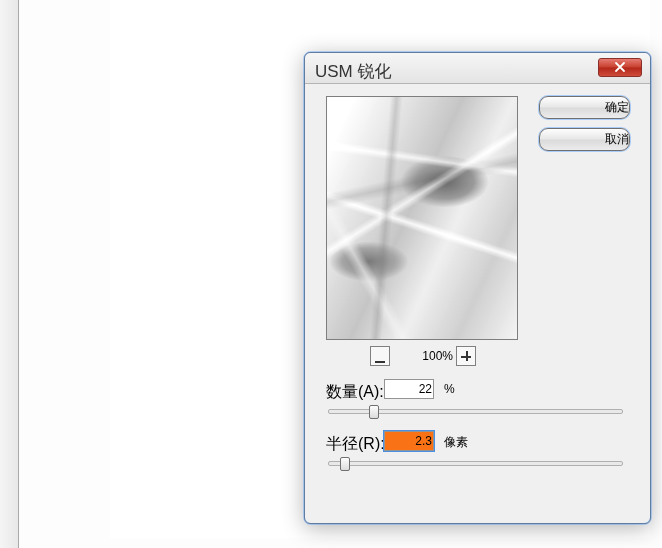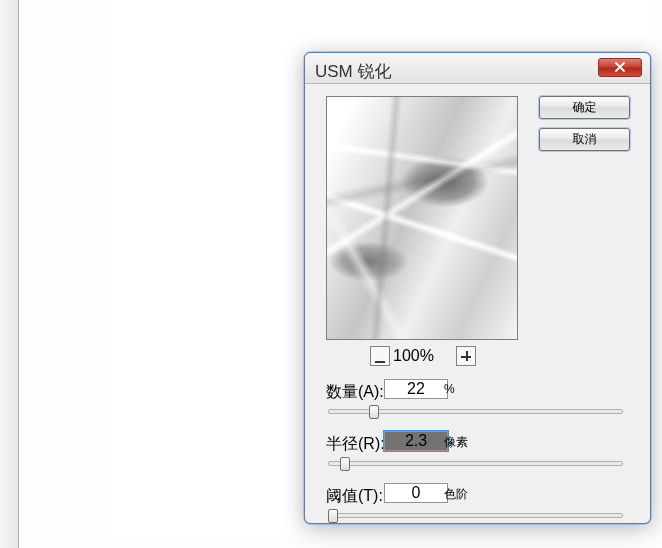--- a/index.html
+++ b/index.html
@@ -36,34 +36,34 @@
   .preview-img::after{content:"";position:absolute;inset:0;background:
     linear-gradient(95deg,transparent 30%,rgba(120,120,120,.28) 33%,transparent 36%),
     linear-gradient(-12deg,transparent 60%,rgba(90,90,90,.2) 63%,transparent 66%)}
   
   .zoom-row{position:absolute;left:14px;top:258px;width:194px;height:24px;text-align:center}
   .zoom-btn{display:inline-block;width:20px;height:20px;border:1px solid #808080;background:#f8f8f8;vertical-align:middle;box-sizing:border-box;position:relative}
   .zoom-btn .bar{position:absolute;background:#333}
   .zm .h{left:4px;right:4px;top:14px;height:2px}
   .zp .h{left:4px;right:4px;top:9px;height:2px}
   .zp .v{top:4px;bottom:4px;left:9px;width:2px}
-  .zoom-lbl{display:inline-block;width:60px;text-align:left;font-size:16px;vertical-align:middle}
+  .zoom-lbl{display:inline-block;width:60px;text-align:right;font-size:12px;vertical-align:middle}
   
   .side{position:absolute;right:4px;top:8px;width:100px}
-  .win-btn{display:block;width:89px;height:21px;margin-bottom:9px;background:linear-gradient(#fefefe,#e7e7e7 48%,#dadada 52%,#ececec);border:1px solid #707070;border-radius:3px;text-align:center;line-height:21px;font-size:12px;box-shadow:0 0 0 1px rgba(120,180,255,.6)}
+  .win-btn{display:block;width:89px;height:21px;margin-bottom:9px;background:linear-gradient(#fefefe,#e7e7e7 48%,#dadada 52%,#ececec);border:1px solid #707070;border-radius:9px;text-align:right;line-height:21px;font-size:12px;box-shadow:0 0 0 1px rgba(120,180,255,.6)}
   .preview-chk{margin-top:14px;font-size:12px}
   .preview-chk input{vertical-align:-2px;margin-right:4px}
   
   .field{position:absolute;left:14px;right:14px;height:44px}
   .f-amount{top:294px}
   .f-radius{top:346px}
   .f-thresh{top:398px}
   .field label{position:absolute;left:0;top:0;font-size:16px}
-  .field .inp{position:absolute;left:58px;top:-3px;width:46px;height:18px;border:1px solid #949494;background:#fff;font-size:16px;padding:0 8px;text-align:center}
-  .f-radius .inp{background:#737373;outline:1px solid #4a90e2}
+  .field .inp{position:absolute;left:58px;top:-3px;width:46px;height:18px;border:1px solid #949494;background:#fff;font-size:12px;padding:0 1px;text-align:right}
+  .f-radius .inp{background:#f97316;outline:1px solid #4a90e2}
   .field .unit{position:absolute;left:118px;top:0;font-size:12px}
   .slider{position:absolute;left:2px;right:6px;top:23px;height:14px}
   .track{position:absolute;left:0;right:0;top:4px;height:3px;background:#e9e9e9;border:1px solid #b0b0b0;border-radius:2px}
   .thumb{position:absolute;top:0;width:10px;height:14px;background:linear-gradient(#fdfdfd,#dcdcdc);border:1px solid #707070;border-radius:2px;box-sizing:border-box}
   .f-amount .thumb{left:14%}
   .f-radius .thumb{left:4%}
   .f-thresh .thumb{left:0}
 </style>
 </head>
 <body>
@@ -112,24 +112,15 @@
     <div class="field f-radius">
       <label>半径(R):</label>
       <input class="inp" value="2.3" style="">
       <span class="unit">像素</span>
       <div class="slider">
           <div class="track"></div>
           <div class="thumb"></div>
         </div>
     </div>
 
-    <div class="field f-thresh">
-      <label>阈值(T):</label>
-      <input class="inp" value="0" style="">
-      <span class="unit">色阶</span>
-      <div class="slider">
-          <div class="track"></div>
-          <div class="thumb"></div>
-        </div>
-    </div>
 
   </div>
 </div>
 
 </body></html>

